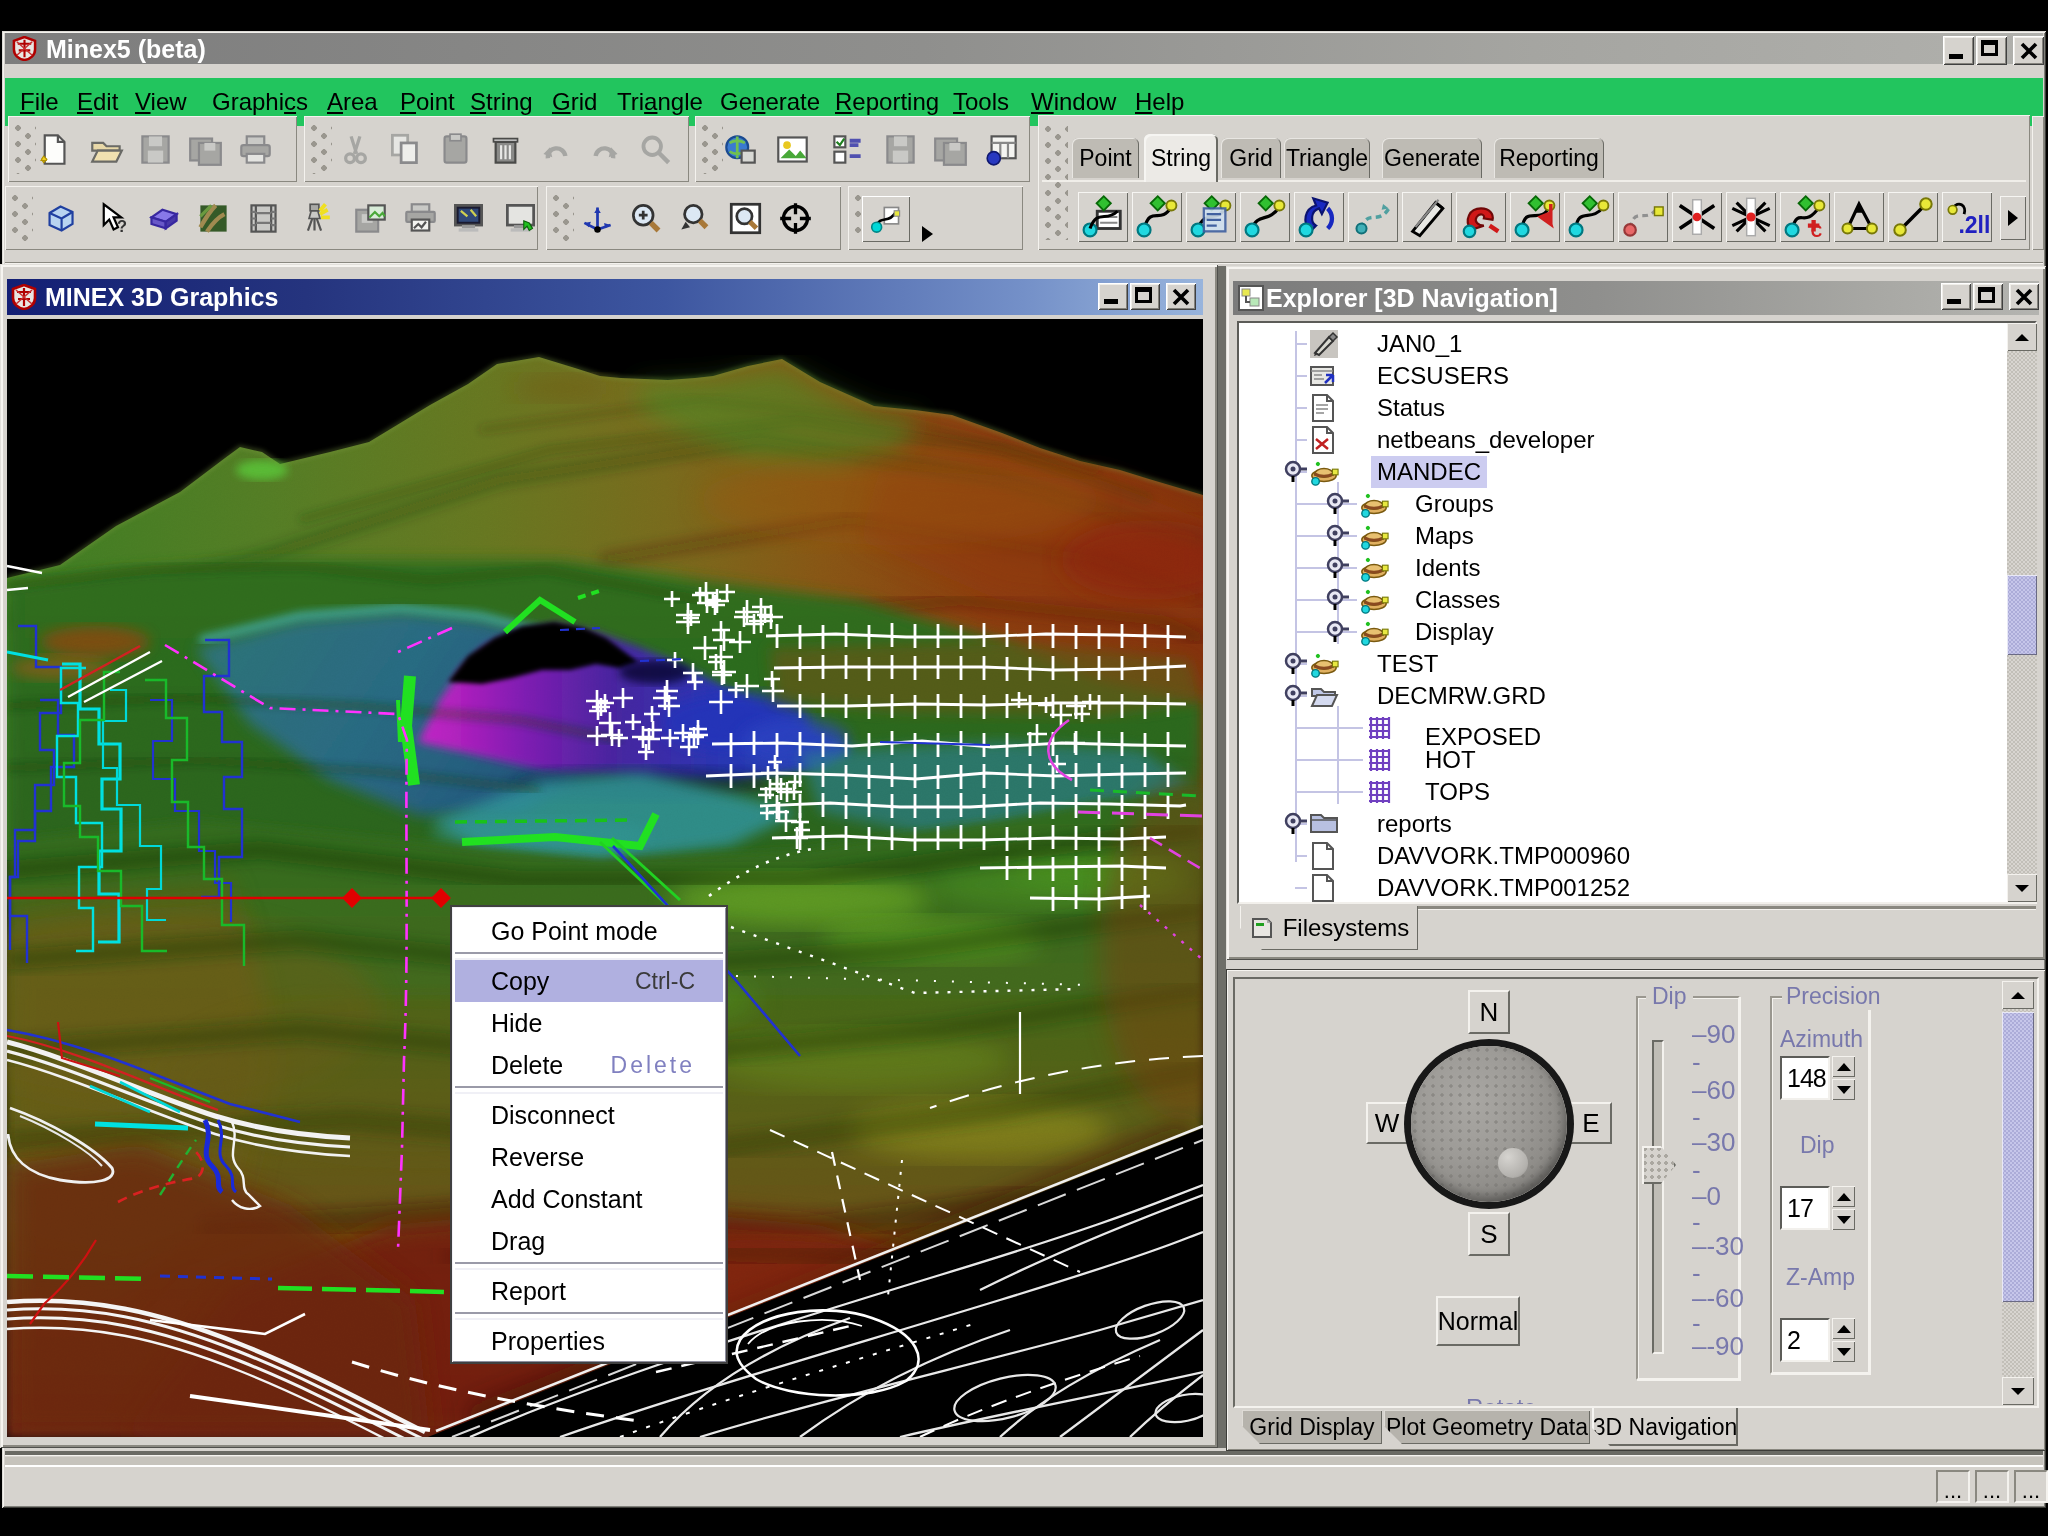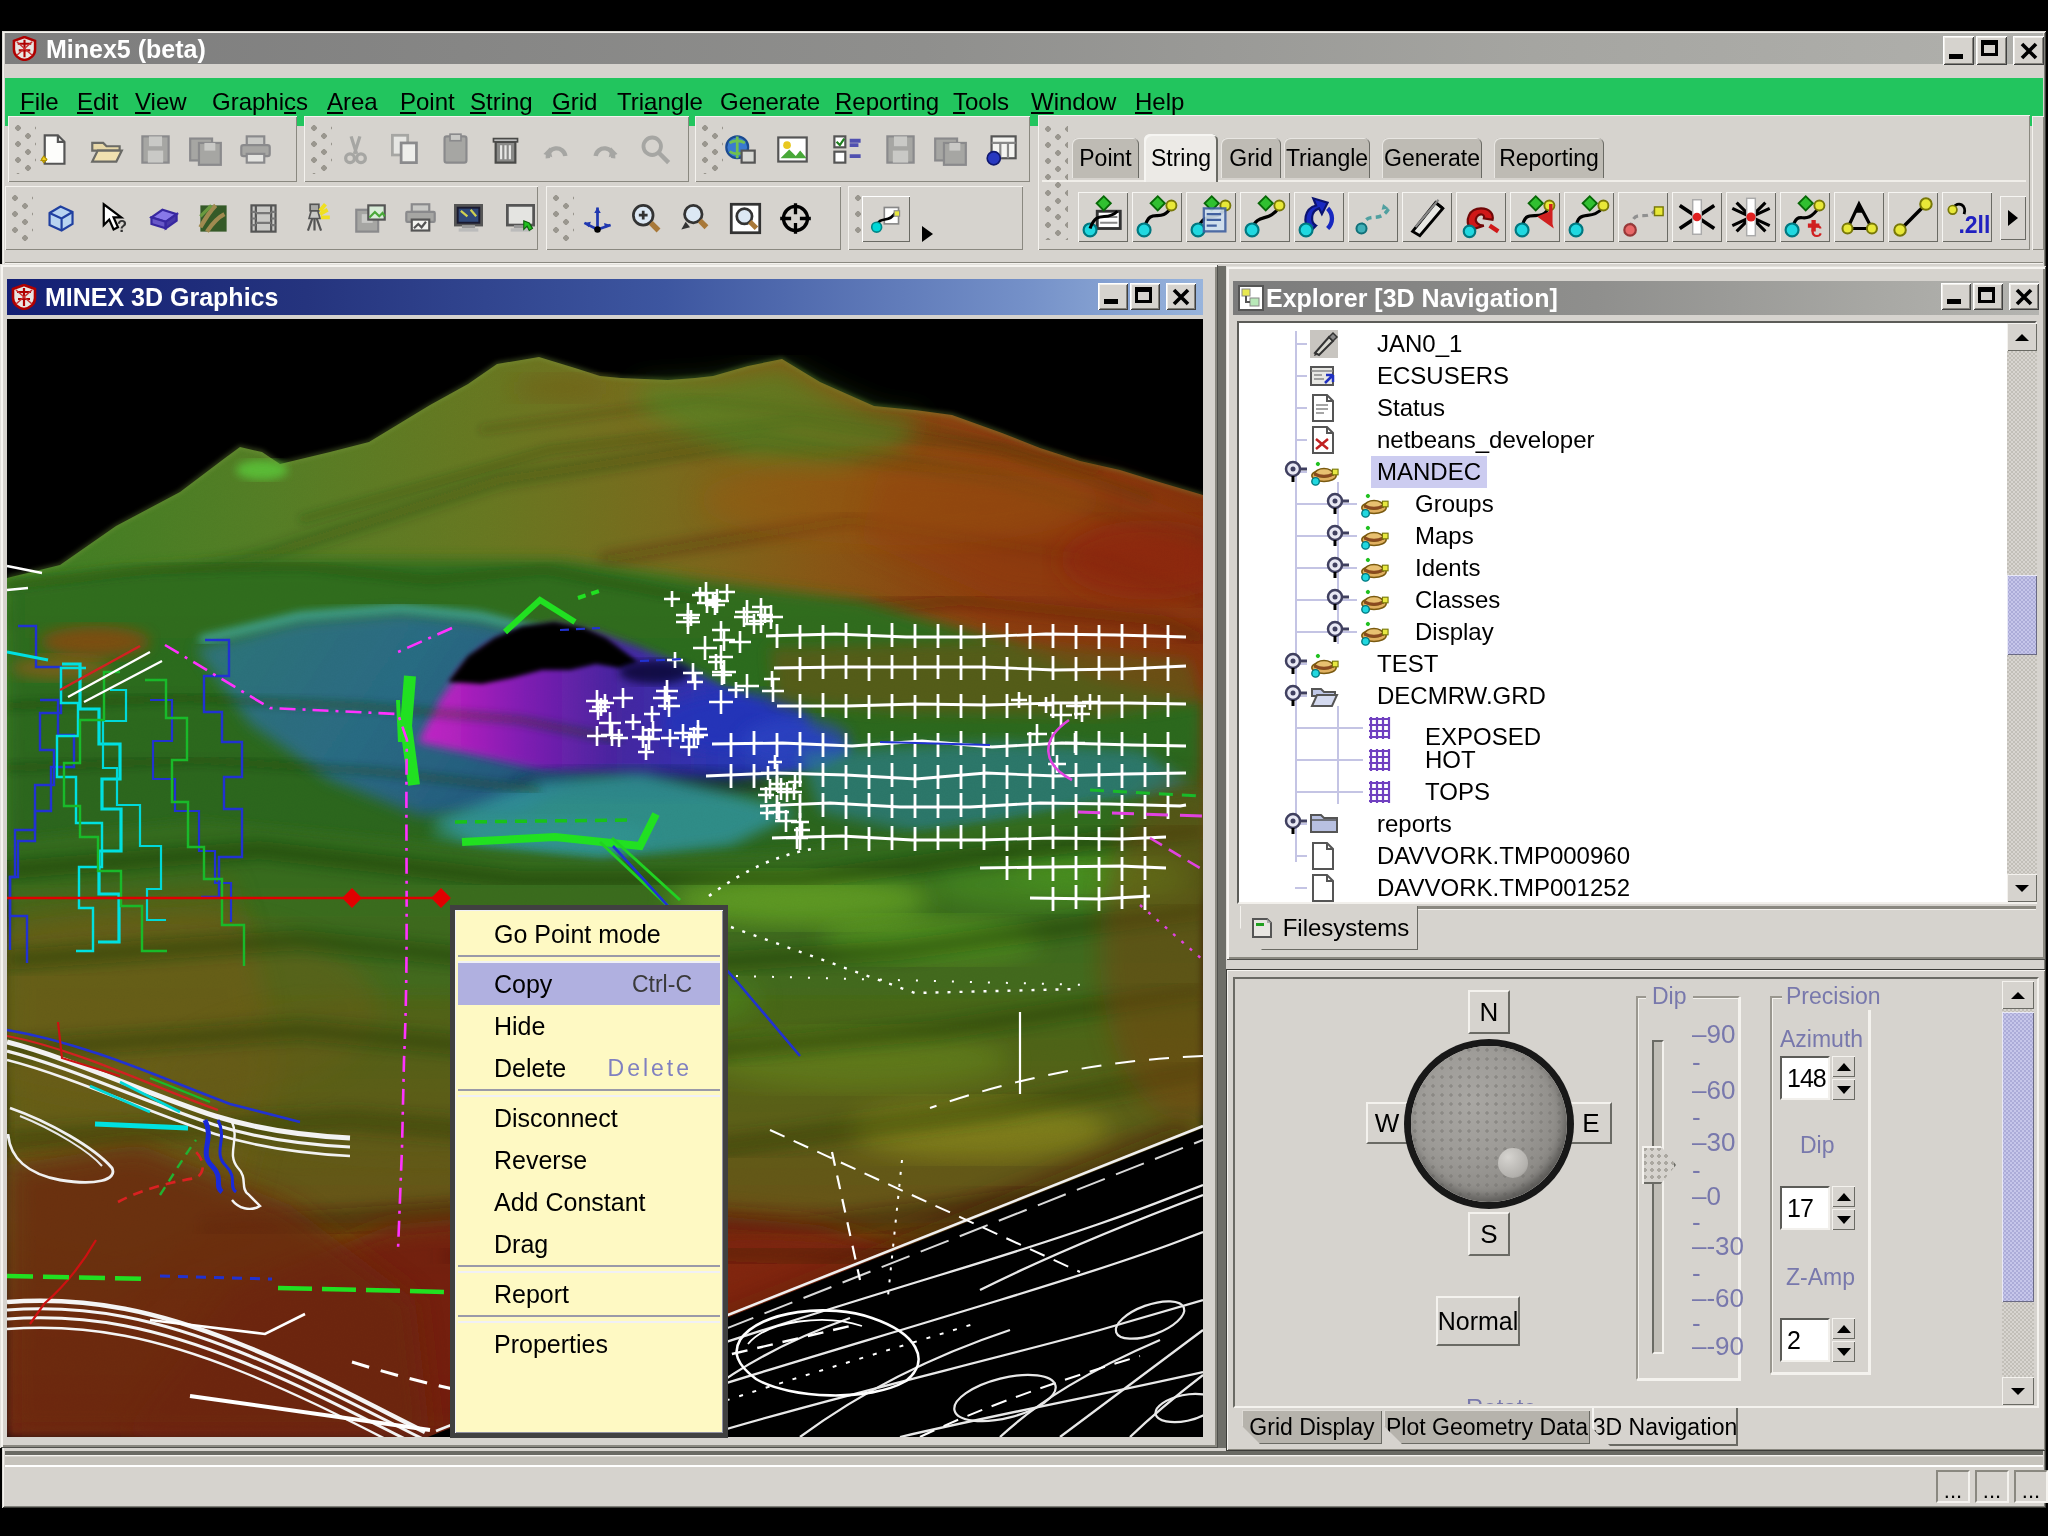--- a/index.html
+++ b/index.html
@@ -828,21 +828,21 @@
     <path d="M7 898 L443 898" stroke="#e00000" stroke-width="2.6" fill="none"></path>
     <rect x="345" y="891" width="14" height="14" fill="#e00000" transform="rotate(45 352 898)"></rect>
     <rect x="434" y="891" width="14" height="14" fill="#e00000" transform="rotate(45 441 898)"></rect>
     <filter id="nz">
       <feTurbulence type="fractalNoise" baseFrequency="0.7" numOctaves="2" seed="7"></feTurbulence>
       <feColorMatrix type="matrix" values="0 0 0 0 0.5, 0 0 0 0 0.5, 0 0 0 0 0.5, 0.4 0.4 0.4 0 0"></feColorMatrix>
     </filter>
     <rect x="7" y="319" width="1196" height="1118" filter="url(#nz)" opacity="0.10" style="mix-blend-mode:overlay"></rect>
   </svg>
 <div class="abs" style="left:1218px;top:266px;width:8px;height:1182px;background:#6e6e68"></div>
-<div class="abs" style="left:450px;top:905px;width:278px;height:533px;background:#fef9c3;border:5px solid #404040;box-shadow: inset 1px 1px 0 #f0f0f6, inset -1px -1px 0 #8e8e9e;z-index:20">
+<div class="abs" style="left:450px;top:905px;width:278px;height:459px;background:#ffffff;border:2px solid #404040;box-shadow: inset 1px 1px 0 #f0f0f6, inset -1px -1px 0 #8e8e9e;z-index:20">
     <div class="cmenu-item" style="top:3px;">Go Point mode</div>
     <div class="abs" style="left:3px;right:3px;top:45px;height:8px;border-top:2px solid #9a9aa8;border-bottom:2px solid #f0f0f6"></div>
     <div class="cmenu-item" style="top:53px;background:#b0b0e0;">Copy<span style="position:absolute;right:28px;color:#3a3a3a;font-size:23px">Ctrl-C</span></div>
     <div class="cmenu-item" style="top:95px;">Hide</div>
     <div class="cmenu-item" style="top:137px;">Delete<span style="position:absolute;right:28px;color:#8080c0;letter-spacing:3px;font-size:23px">Delete</span></div>
     <div class="abs" style="left:3px;right:3px;top:179px;height:8px;border-top:2px solid #9a9aa8;border-bottom:2px solid #f0f0f6"></div>
     <div class="cmenu-item" style="top:187px;">Disconnect</div>
     <div class="cmenu-item" style="top:229px;">Reverse</div>
     <div class="cmenu-item" style="top:271px;">Add Constant</div>
     <div class="cmenu-item" style="top:313px;">Drag</div>

